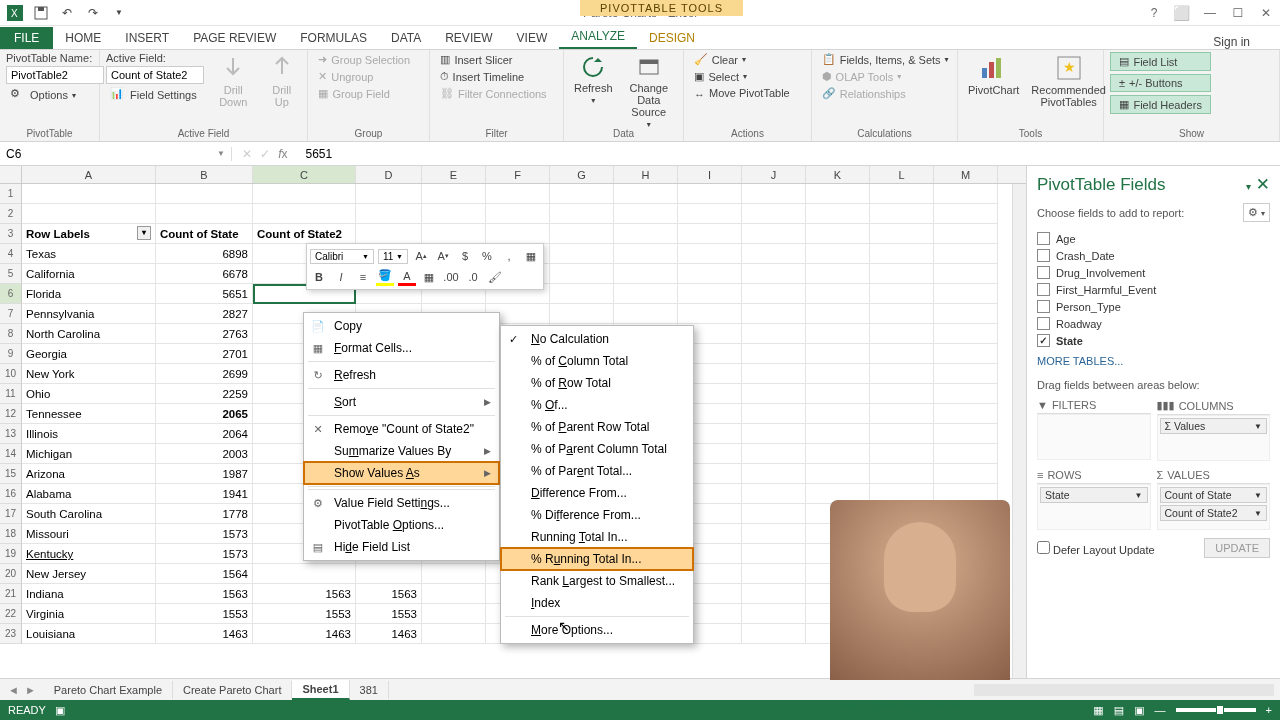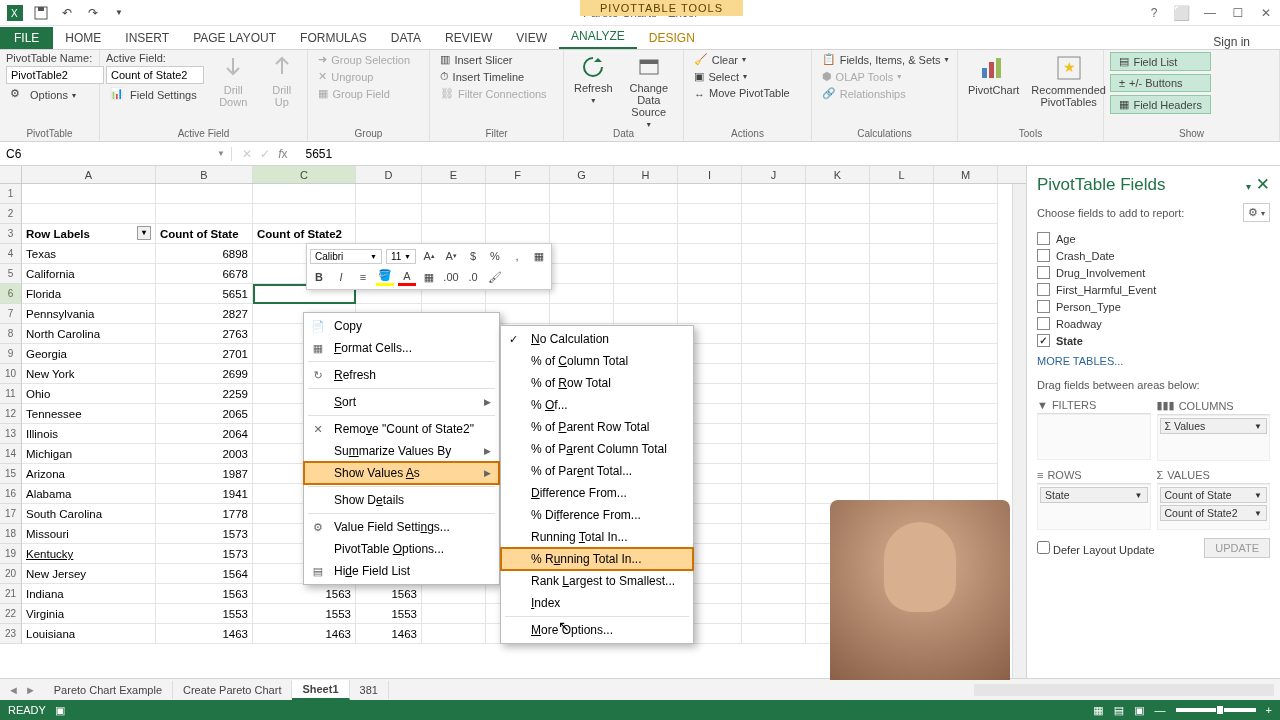--- a/index.html
+++ b/index.html
@@ -141,21 +141,21 @@
     <span class="winbtn">—</span>
     <span class="winbtn">☐</span>
     <span class="winbtn">✕</span>
   </div>
 </div>
 
 <div class="ribbon-tabs">
   <div class="file-tab">FILE</div>
   <div class="rtab">HOME</div>
   <div class="rtab">INSERT</div>
-  <div class="rtab">PAGE LAYOUT</div>
+  <div class="rtab">PAGE REVIEW</div>
   <div class="rtab">FORMULAS</div>
   <div class="rtab">DATA</div>
   <div class="rtab">REVIEW</div>
   <div class="rtab">VIEW</div>
   <div class="rtab active">ANALYZE</div>
   <div class="rtab design">DESIGN</div>
   <div class="signin">Sign in</div>
 </div>
 
 <div class="ribbon">
@@ -544,21 +544,21 @@
           <div class="cell" style="width: 64px;"></div>
           <div class="cell" style="width: 64px;"></div>
           <div class="cell" style="width: 64px;"></div>
           <div class="cell" style="width: 64px;"></div>
           <div class="cell" style="width: 64px;"></div>
           <div class="cell" style="width: 64px;"></div>
         </div>
         <div class="row">
           <div class="rowh">12</div>
           <div class="cell" style="width: 134px;">Tennessee</div>
-          <div class="cell num" style="width: 97px;">2065</div>
+          <div class="cell num" style="width: 97px; font-weight: bold;">2065</div>
           <div class="cell num" style="width: 103px;"></div>
           <div class="cell num" style="width: 66px;"></div>
           <div class="cell" style="width: 64px;"></div>
           <div class="cell" style="width: 64px;"></div>
           <div class="cell" style="width: 64px;"></div>
           <div class="cell" style="width: 64px;"></div>
           <div class="cell" style="width: 64px;"></div>
           <div class="cell" style="width: 64px;"></div>
           <div class="cell" style="width: 64px;"></div>
           <div class="cell" style="width: 64px;"></div>
@@ -851,21 +851,21 @@
     <span>—</span>
     <span style="width:80px;height:4px;background:#fff;position:relative">
         <span style="position:absolute;left:40px;top:-3px;width:8px;height:10px;background:#fff;border:1px solid #217346"></span>
       </span>
     <span>+</span>
   </div>
 </div>
 
 <div class="minitoolbar">
   <div class="mt-row">
-    <div class="mt-sel" style="width:72px">
+    <div class="mt-sel" style="width:64px">
         <span>Calibri</span> 
         <span style="font-size:7px;margin-left:auto">▼</span>
       </div>
     <div class="mt-sel" style="width:30px">
         <span>11</span> 
         <span style="font-size:7px;margin-left:auto">▼</span>
       </div>
     <div class="mt-btn">A<sup style="font-size:7px">▴</sup></div>
     <div class="mt-btn">A<sup style="font-size:7px">▾</sup></div>
     <div class="mt-btn">$</div>
@@ -916,23 +916,20 @@
     </div>
   <div class="ctxitem">
       <span>Su<u class="accel">m</u>marize Values By</span>
       <span class="arrow">▶</span>
     </div>
   <div class="ctxitem hl">
       <span>Show Values <u class="accel">A</u>s</span>
       <span class="arrow">▶</span>
     </div>
   <div class="ctxsep"></div>
-  <div class="ctxitem">
-      <span>Show D<u class="accel">e</u>tails</span>
-    </div>
   <div class="ctxsep"></div>
   <div class="ctxitem">
       <span class="ctxicon">⚙</span>
       <span>Value Field Setti<u class="accel">n</u>gs...</span>
     </div>
   <div class="ctxitem">
       <span>PivotTable <u class="accel">O</u>ptions...</span>
     </div>
   <div class="ctxitem">
       <span class="ctxicon">▤</span>

